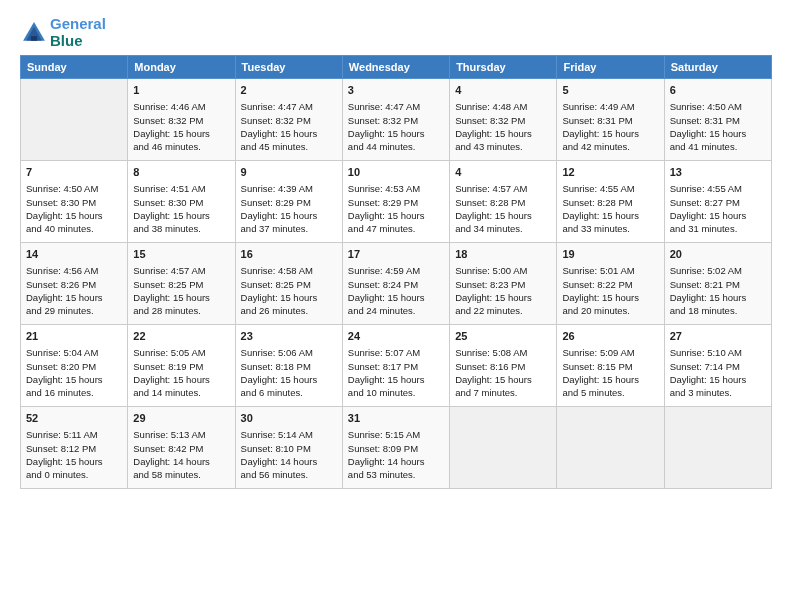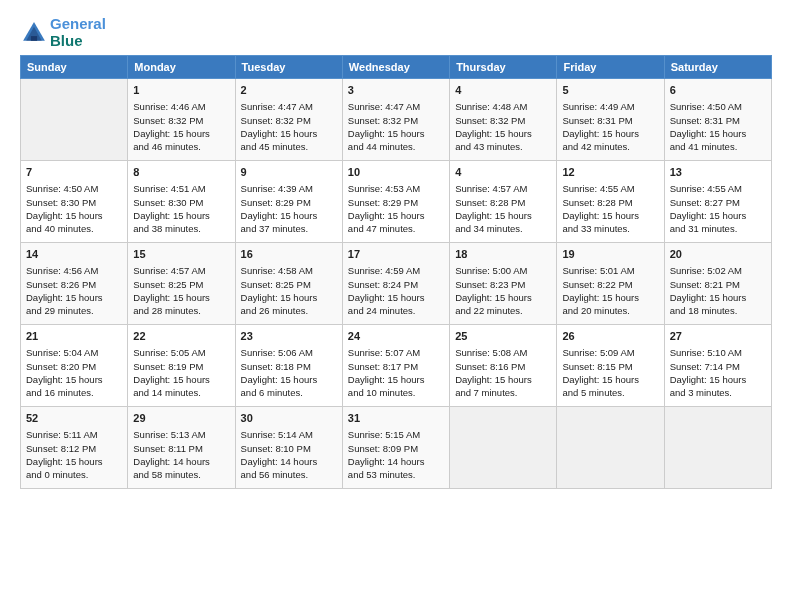--- a/index.html
+++ b/index.html
@@ -331,21 +331,21 @@
           <td>
             <span class="day-num">52</span>
             <div>Sunrise: 5:11 AM</div>
             <div>Sunset: 8:12 PM</div>
             <div>Daylight: 15 hours</div>
             <div>and 0 minutes.</div>
           </td>
           <td>
             <span class="day-num">29</span>
             <div>Sunrise: 5:13 AM</div>
-            <div>Sunset: 8:11 PM</div>
+            <div>Sunset: 8:42 PM</div>
             <div>Daylight: 14 hours</div>
             <div>and 58 minutes.</div>
           </td>
           <td>
             <span class="day-num">30</span>
             <div>Sunrise: 5:14 AM</div>
             <div>Sunset: 8:10 PM</div>
             <div>Daylight: 14 hours</div>
             <div>and 56 minutes.</div>
           </td>

